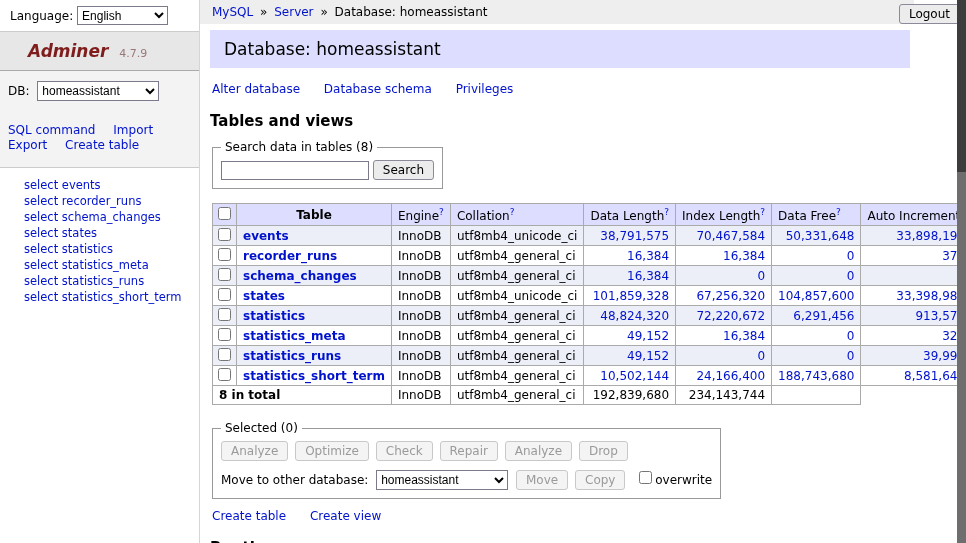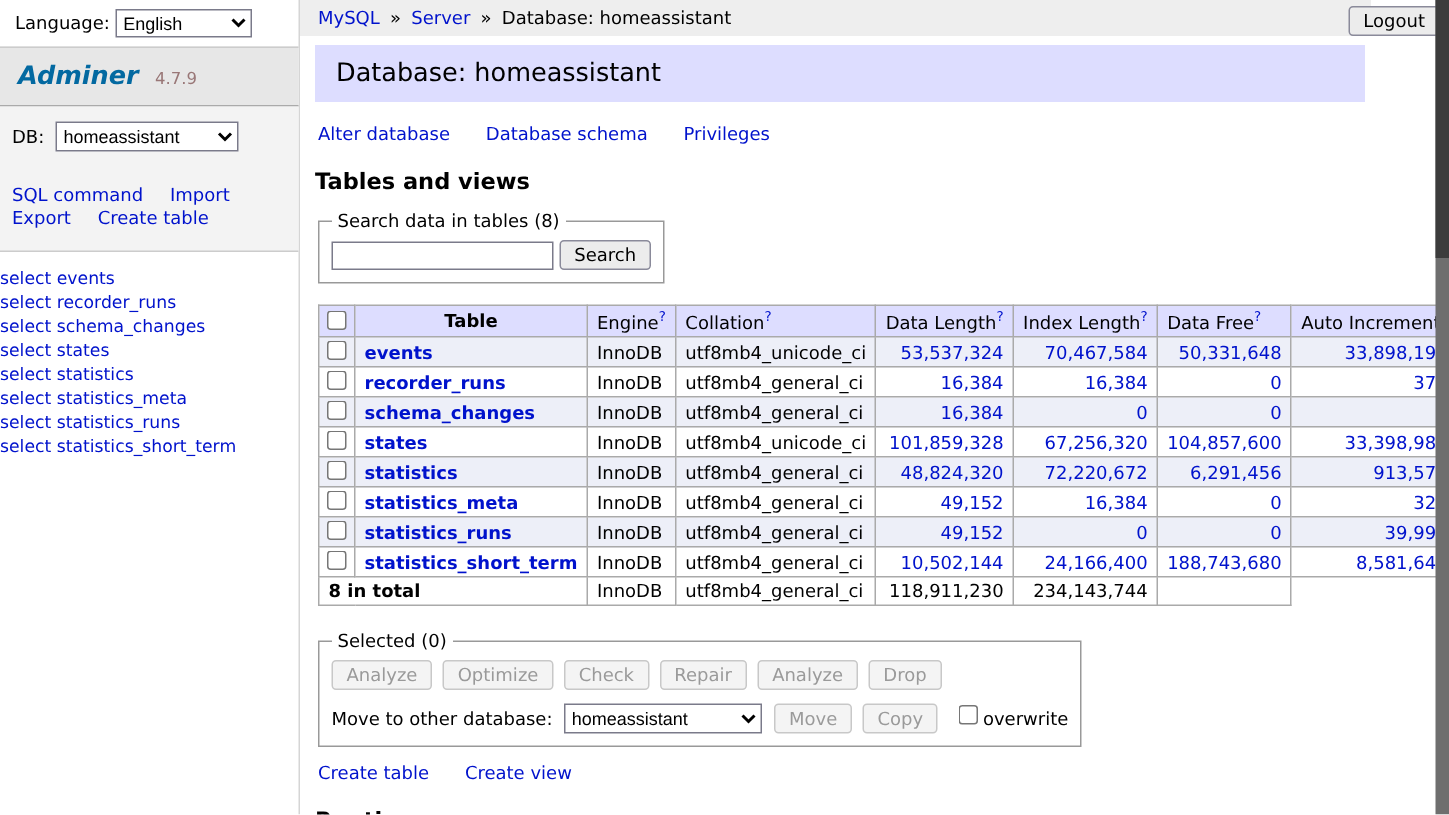--- a/index.html
+++ b/index.html
@@ -20,27 +20,27 @@
   button[disabled] { color: #9a9a9a; background: #f4f4f4; border-color: #c8c8c8; cursor: default; }
   select { font-size: 12px; border: 1px solid #7a7a8a; background: #fff; height: 20px; }
   input[type=text] { border: 1px solid #7a7a8a; height: 19px; width: 148px; font-size: 12px; padding: 1px 4px; }
   input[type=checkbox] { margin: 1px 3px; }
 
   
   #sidebar { position: absolute; left: 0; top: 0; width: 200px; height: 100%; border-right: 1px solid #d5d5d5; background:#fff; }
   #lang { padding: 6px 10px; }
   #lang select { width: 91px; height: 19px; }
   #h1 { background: #e7e7e7; border-top: 1px solid #ccc; border-bottom: 1px solid #aaa; padding: 9px 12px; margin: 0; font-size: 17px; font-weight: bold; }
-  #h1 .appname { color: #0369a1; font-style: italic; }
+  #h1 .appname { color: #7f1d1d; font-style: italic; margin-left: 16px; }
   #h1 .version { color: #997777; font-size: 11px; font-weight: normal; margin-left: 5px; }
   #dbform { background: #f3f3f3; border-bottom: 1px solid #ccc; padding: 10px 12px 14px 8px; }
   #dbform .dbrow select { width: 122px; margin-left: 4px; }
   #dbform .links { margin-top: 22px; line-height: 1.25; }
   #dbform .links a { margin-right: 14px; }
-  #tables-list { padding: 10px 0; font-size: 11.5px; }
+  #tables-list { padding: 10px 24px; font-size: 11.5px; }
   #tables-list ul { list-style: none; margin: 0; padding: 0; }
   #tables-list li { margin: 0 0 2px 0; white-space: nowrap; }
 
   
   #breadcrumb { position: absolute; left: 200px; top: 0; right: 52px; height: 24px; background: #eee; padding: 5px 12px; white-space: nowrap; }
   #breadcrumb .sep { color: #000; margin: 0 3px; }
   #logout-wrap { position: absolute; right: 6px; top: 4px; }
 
   
   #content { position: absolute; left: 210px; top: 30px; width: 700px; }
@@ -165,21 +165,21 @@
         <th style="width:86px;"><span>Auto Increment</span><sup><a>?</a></sup></th>
 
       </tr>
     </thead>
     <tbody>
       <tr class="odd">
         <td class="check"><input type="checkbox" style=""></td>
         <td class="tname"><a>events</a></td>
         <td>InnoDB</td>
         <td>utf8mb4_unicode_ci</td>
-        <td class="num"><a>53,537,324</a></td>
+        <td class="num"><a>38,791,575</a></td>
         <td class="num"><a>70,467,584</a></td>
         <td class="num"><a>50,331,648</a></td>
         <td class="num"><a>33,898,196</a></td>
 
       </tr>
       <tr>
         <td class="check"><input type="checkbox" style=""></td>
         <td class="tname"><a>recorder_runs</a></td>
         <td>InnoDB</td>
         <td>utf8mb4_general_ci</td>
@@ -254,21 +254,21 @@
         <td class="num"><a>188,743,680</a></td>
         <td class="num"><a>8,581,645</a></td>
 
       </tr>
     </tbody>
     <tbody>
       <tr>
         <td colspan="2" class="bold">8 in total</td>
         <td>InnoDB</td>
         <td>utf8mb4_general_ci</td>
-        <td class="num">118,911,230</td>
+        <td class="num">192,839,680</td>
         <td class="num">234,143,744</td>
         <td class="num"></td>
       </tr>
     </tbody>
   </table>
 
   <div>
     <fieldset id="selected-fieldset">
       <legend>Selected (0)</legend>
       <div class="row1">

